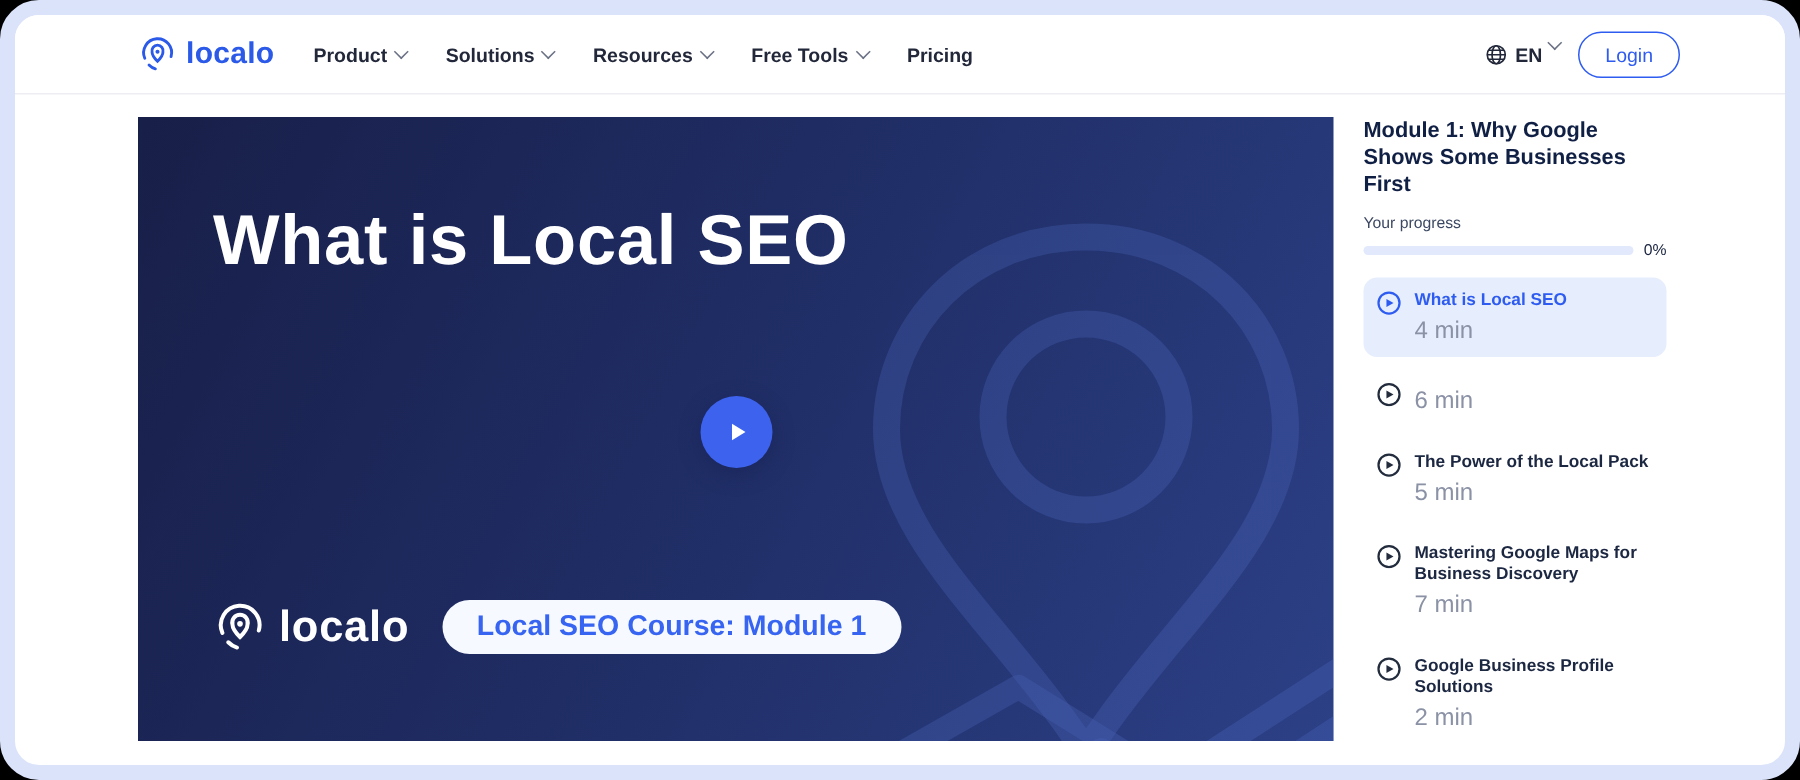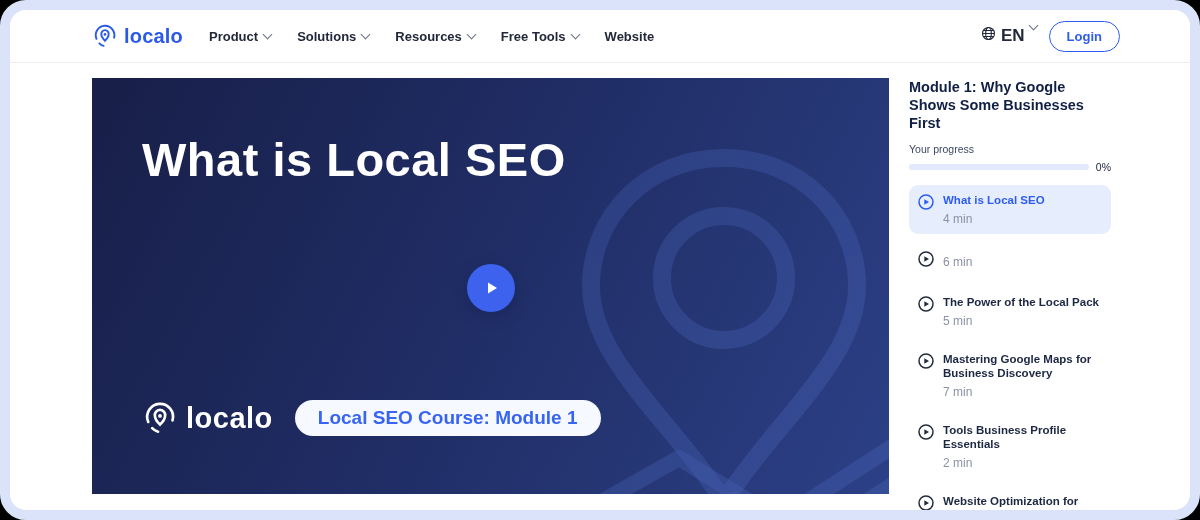--- a/index.html
+++ b/index.html
@@ -12,22 +12,22 @@
     border-bottom:1px solid #ededf3;background:#fff;}
   .logo{display:flex;align-items:center;gap:6px;cursor:pointer;}
   .logo svg{width:26px;height:26px;}
   .logo-text{font-size:20px;font-weight:700;color:#2b59e8;letter-spacing:.2px;}
   .menu{display:flex;align-items:center;gap:26px;margin-left:26px;}
   .menu a{display:flex;align-items:center;gap:6px;font-size:13px;font-weight:600;
     color:#22283a;text-decoration:none;cursor:pointer;}
   .chev{width:6px;height:6px;border-right:1.6px solid #6a7184;border-bottom:1.6px solid #6a7184;
     transform:rotate(45deg);display:inline-block;margin-top:-4px;}
   .nav-right{margin-left:auto;display:flex;align-items:center;gap:12px;}
-  .lang{display:flex;align-items:flex-start;gap:5px;font-size:17px;font-weight:600;color:#22283a;cursor:pointer;}
-  .btn{border-radius:999px;font-size:13px;font-weight:700;cursor:pointer;
+  .lang{display:flex;align-items:flex-start;gap:5px;font-size:13px;font-weight:600;color:#22283a;cursor:pointer;}
+  .btn{border-radius:999px;font-size:13px;font-weight:400;cursor:pointer;
     font-family:"Liberation Sans",sans-serif;}
   .btn-login{background:#fff;border:1.5px solid #2e5cf0;color:#2e5cf0;padding:7px 17px;}
   .btn-cta{background:#2e5cf0;border:1.5px solid #2e5cf0;color:#fff;padding:7px 16px;}
 
   
   .main{display:flex;padding:15px 0 0 82px;gap:20px;}
   .video{position:relative;width:797px;height:416px;flex:0 0 auto;overflow:hidden;cursor:pointer;
     background:linear-gradient(118deg,#181f48 0%,#1f2c63 45%,#2c4086 100%);}
   .wm{position:absolute;right:-30px;top:50px;opacity:.55;}
   .vtitle{position:absolute;left:50px;top:52px;margin:0;width:460px;
@@ -50,21 +50,21 @@
   .ptrack{flex:1;height:6px;border-radius:3px;background:#e2e9fc;overflow:hidden;}
   .pfill{height:100%;background:#2e5cf0;border-radius:3px;}
   .pval{font-size:10.5px;color:#19233f;}
   .lessons{margin-top:12px;display:flex;flex-direction:column;gap:8px;}
   .lesson{display:flex;gap:9px;padding:8px 9px;border-radius:9px;cursor:pointer;align-items:flex-start;}
   .lesson.active{background:#e6edfd;}
   .licon{flex:0 0 auto;margin-top:1px;color:#232c3d;}
   .lesson.active .licon{color:#2e5cf0;}
   .ltitle{font-size:11.5px;line-height:14px;font-weight:700;color:#1c2742;}
   .lesson.active .ltitle{color:#2e5cf0;}
-  .ldur{margin-top:5px;font-size:12px;color:#8b92a6;}
+  .ldur{margin-top:5px;font-size:16px;color:#8b92a6;}
 </style>
 </head>
 <body>
 
 <div class="frame">
 
   <header>
     <div class="logo">
       <svg viewBox="0 0 46 46" fill="none" stroke="#2b59e8" stroke-width="3.4" stroke-linecap="round">
         <path d="M8 28 A16.5 16.5 0 1 1 39 26"></path>
@@ -85,21 +85,21 @@
         </a>
         <a>
           <span>Resources</span>
           <span class="chev"></span>
         </a>
         <a>
           <span>Free Tools</span>
           <span class="chev"></span>
         </a>
         <a>
-          <span>Website</span>
+          <span>Pricing</span>
         </a>
       </nav>
     <div class="nav-right">
       <div class="lang">
         <svg width="15" height="15" viewBox="0 0 16 16" fill="none" stroke="#22283a" stroke-width="1.2">
           <circle cx="8" cy="8" r="6.4"></circle>
           <ellipse cx="8" cy="8" rx="3" ry="6.4"></ellipse>
           <path d="M1.8 8 H14.2 M2.6 4.8 H13.4 M2.6 11.2 H13.4"></path>
         </svg>
         <span>EN</span>
@@ -197,21 +197,21 @@
     </div>
   </div>
           <div class="lesson">
     <span class="licon">
       <svg width="16" height="16" viewBox="0 0 16 16" fill="none">
         <circle cx="8" cy="8" r="7" stroke="currentColor" stroke-width="1.5"></circle>
         <polygon points="6.3,5.3 11,8 6.3,10.7" fill="currentColor"></polygon>
       </svg>
     </span>
     <div class="lbody">
-      <div class="ltitle">Tools Business Profile Essentials</div>
+      <div class="ltitle">Google Business Profile Solutions</div>
       <div class="ldur">2 min</div>
     </div>
   </div>
           <div class="lesson">
     <span class="licon">
       <svg width="16" height="16" viewBox="0 0 16 16" fill="none">
         <circle cx="8" cy="8" r="7" stroke="currentColor" stroke-width="1.5"></circle>
         <polygon points="6.3,5.3 11,8 6.3,10.7" fill="currentColor"></polygon>
       </svg>
     </span>

